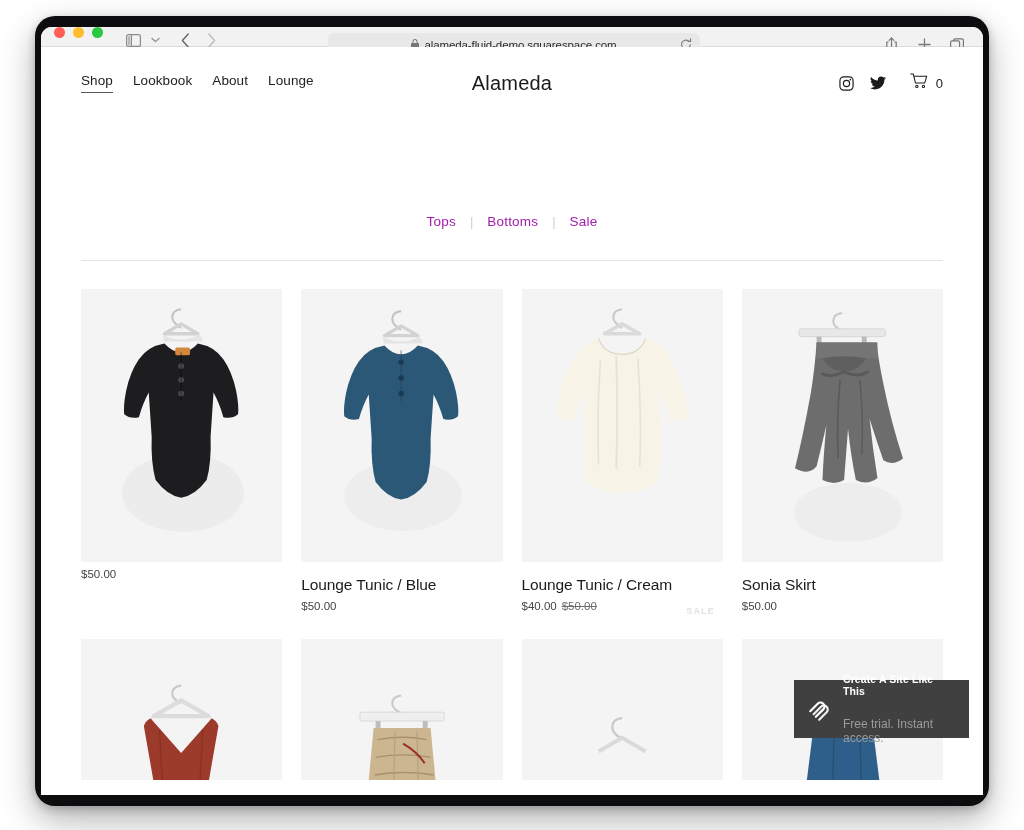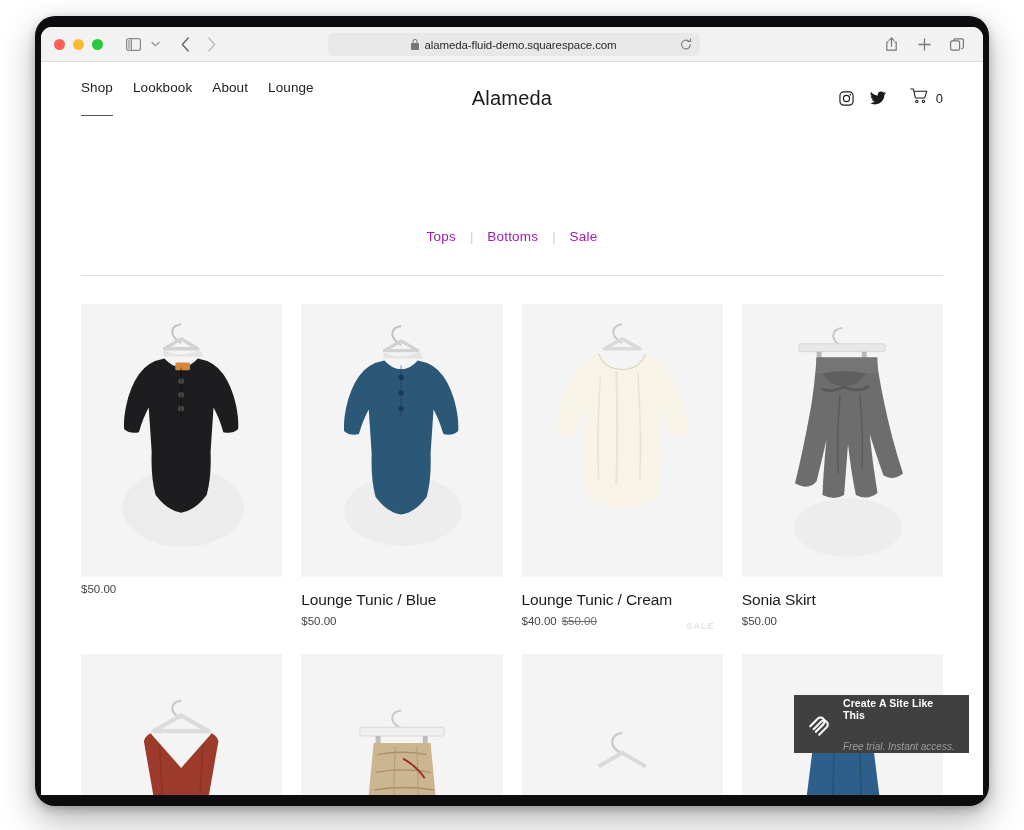--- a/index.html
+++ b/index.html
@@ -25,24 +25,24 @@
     left: 6px; top: 11px;
     width: 942px; height: 768px;
     background: #ffffff;
     border-radius: 11px 11px 0 0;
     overflow: hidden;
   }
 
   
   #browser-toolbar {
     position: relative;
-    height: 35px;
+    height: 20px;
     background: #f2f2f2;
     border-bottom: 1px solid #dcdcdc;
-    display: flex; align-items: center;
+    display: flex; 
   }
   .traffic-lights { display: flex; gap: 8px; margin-left: 13px; }
   .tl { width: 11px; height: 11px; border-radius: 50%; }
   .tl.red    { background: #ff5f57; }
   .tl.yellow { background: #febc2e; }
   .tl.green  { background: #28c840; }
 
   .chrome-btn {
     width: 26px; height: 26px;
     display: flex; align-items: center; justify-content: center;
@@ -88,21 +88,21 @@
 
   
   #site-header {
     position: relative;
     height: 72px;
     display: flex; align-items: center;
   }
   #main-nav { display: flex; align-items: baseline; gap: 20px; }
   .nav-link {
     font-size: 13.5px; color: #222; letter-spacing: 0.1px;
-    padding-bottom: 20px;
+    padding-bottom: 4px;
   }
   .nav-link.active { border-bottom: 1px solid #555; }
 
   #site-logo {
     position: absolute; left: 0; right: 0;
     text-align: center;
     font-size: 20px; color: #1b1b1b;
     letter-spacing: 0.2px;
   }
   #header-right {
@@ -168,21 +168,21 @@
   #promo-banner {
     position: absolute;
     right: 14px; bottom: 42px;
     width: 175px; height: 58px;
     background: #404040;
     display: flex; align-items: center;
     padding: 0 12px; gap: 11px;
   }
   #promo-logo { flex: 0 0 auto; display: flex; }
   #promo-title { font-size: 10.5px; color: #ffffff; font-weight: bold; letter-spacing: 0.1px; }
-  #promo-sub { font-size: 10px; color: #9b9b9b; margin-top: 20px; font-style: italic; }
+  #promo-sub { font-size: 12px; color: #9b9b9b; margin-top: 20px; }
 </style>
 </head>
 <body>
 
 <div id="device-frame">
 <div id="browser-window">
 
   <div id="browser-toolbar">
 
     <div class="traffic-lights">

